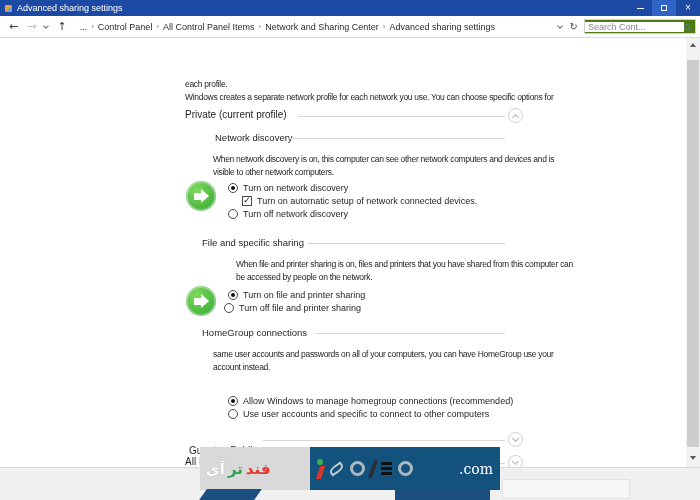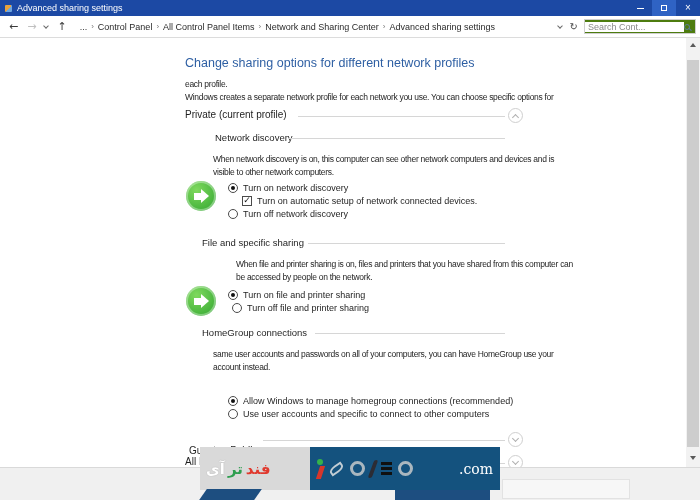--- a/index.html
+++ b/index.html
@@ -153,21 +153,20 @@
       <span class="tchev"></span>
       <span class="refresh">↻</span>
       <div class="searchbox">
         <input placeholder="Search Cont..." style="">
         <span class="mag"></span>
       </div>
     </div>
   </div>
 
   <div class="content">
-    <div class="heading">Change sharing options for different network profiles</div>
     <div class="para" style="left:185px; top:40px;">
       <div>each profile.</div>
       <div>Windows creates a separate network profile for each network you use. You can choose specific options for</div>
     </div>
 
     <div class="sec-label" style="left:185px; top:71px;">Private (current profile)</div>
     <div class="secline" style="left:298px; top:78px; width:207px;"></div>
     <div class="circ" style="left:508px; top:70px;">
       <span class="chev up"></span>
     </div>
@@ -204,21 +203,21 @@
       <div>be accessed by people on the network.</div>
     </div>
     <div class="ga" style="left:186px; top:248px;">
       <i class="ga-s"></i>
         <i class="ga-h"></i>
     </div>
     <div class="opt" style="left:228px; top:252px;">
       <span class="radio checked"></span>
       <span>Turn on file and printer sharing</span>
     </div>
-    <div class="opt" style="left:232px; top:265px;">
+    <div class="opt" style="left:224px; top:265px;">
       <span class="radio"></span>
       <span>Turn off file and printer sharing</span>
     </div>
 
     <div class="grp-label" style="left:202px; top:289px;">HomeGroup connections</div>
     <div class="secline" style="left:315px; top:295px; width:190px;"></div>
     <div class="para" style="left:213px; top:310px;">
       <div>same user accounts and passwords on all of your computers, you can have HomeGroup use your</div>
       <div>account instead.</div>
     </div>

